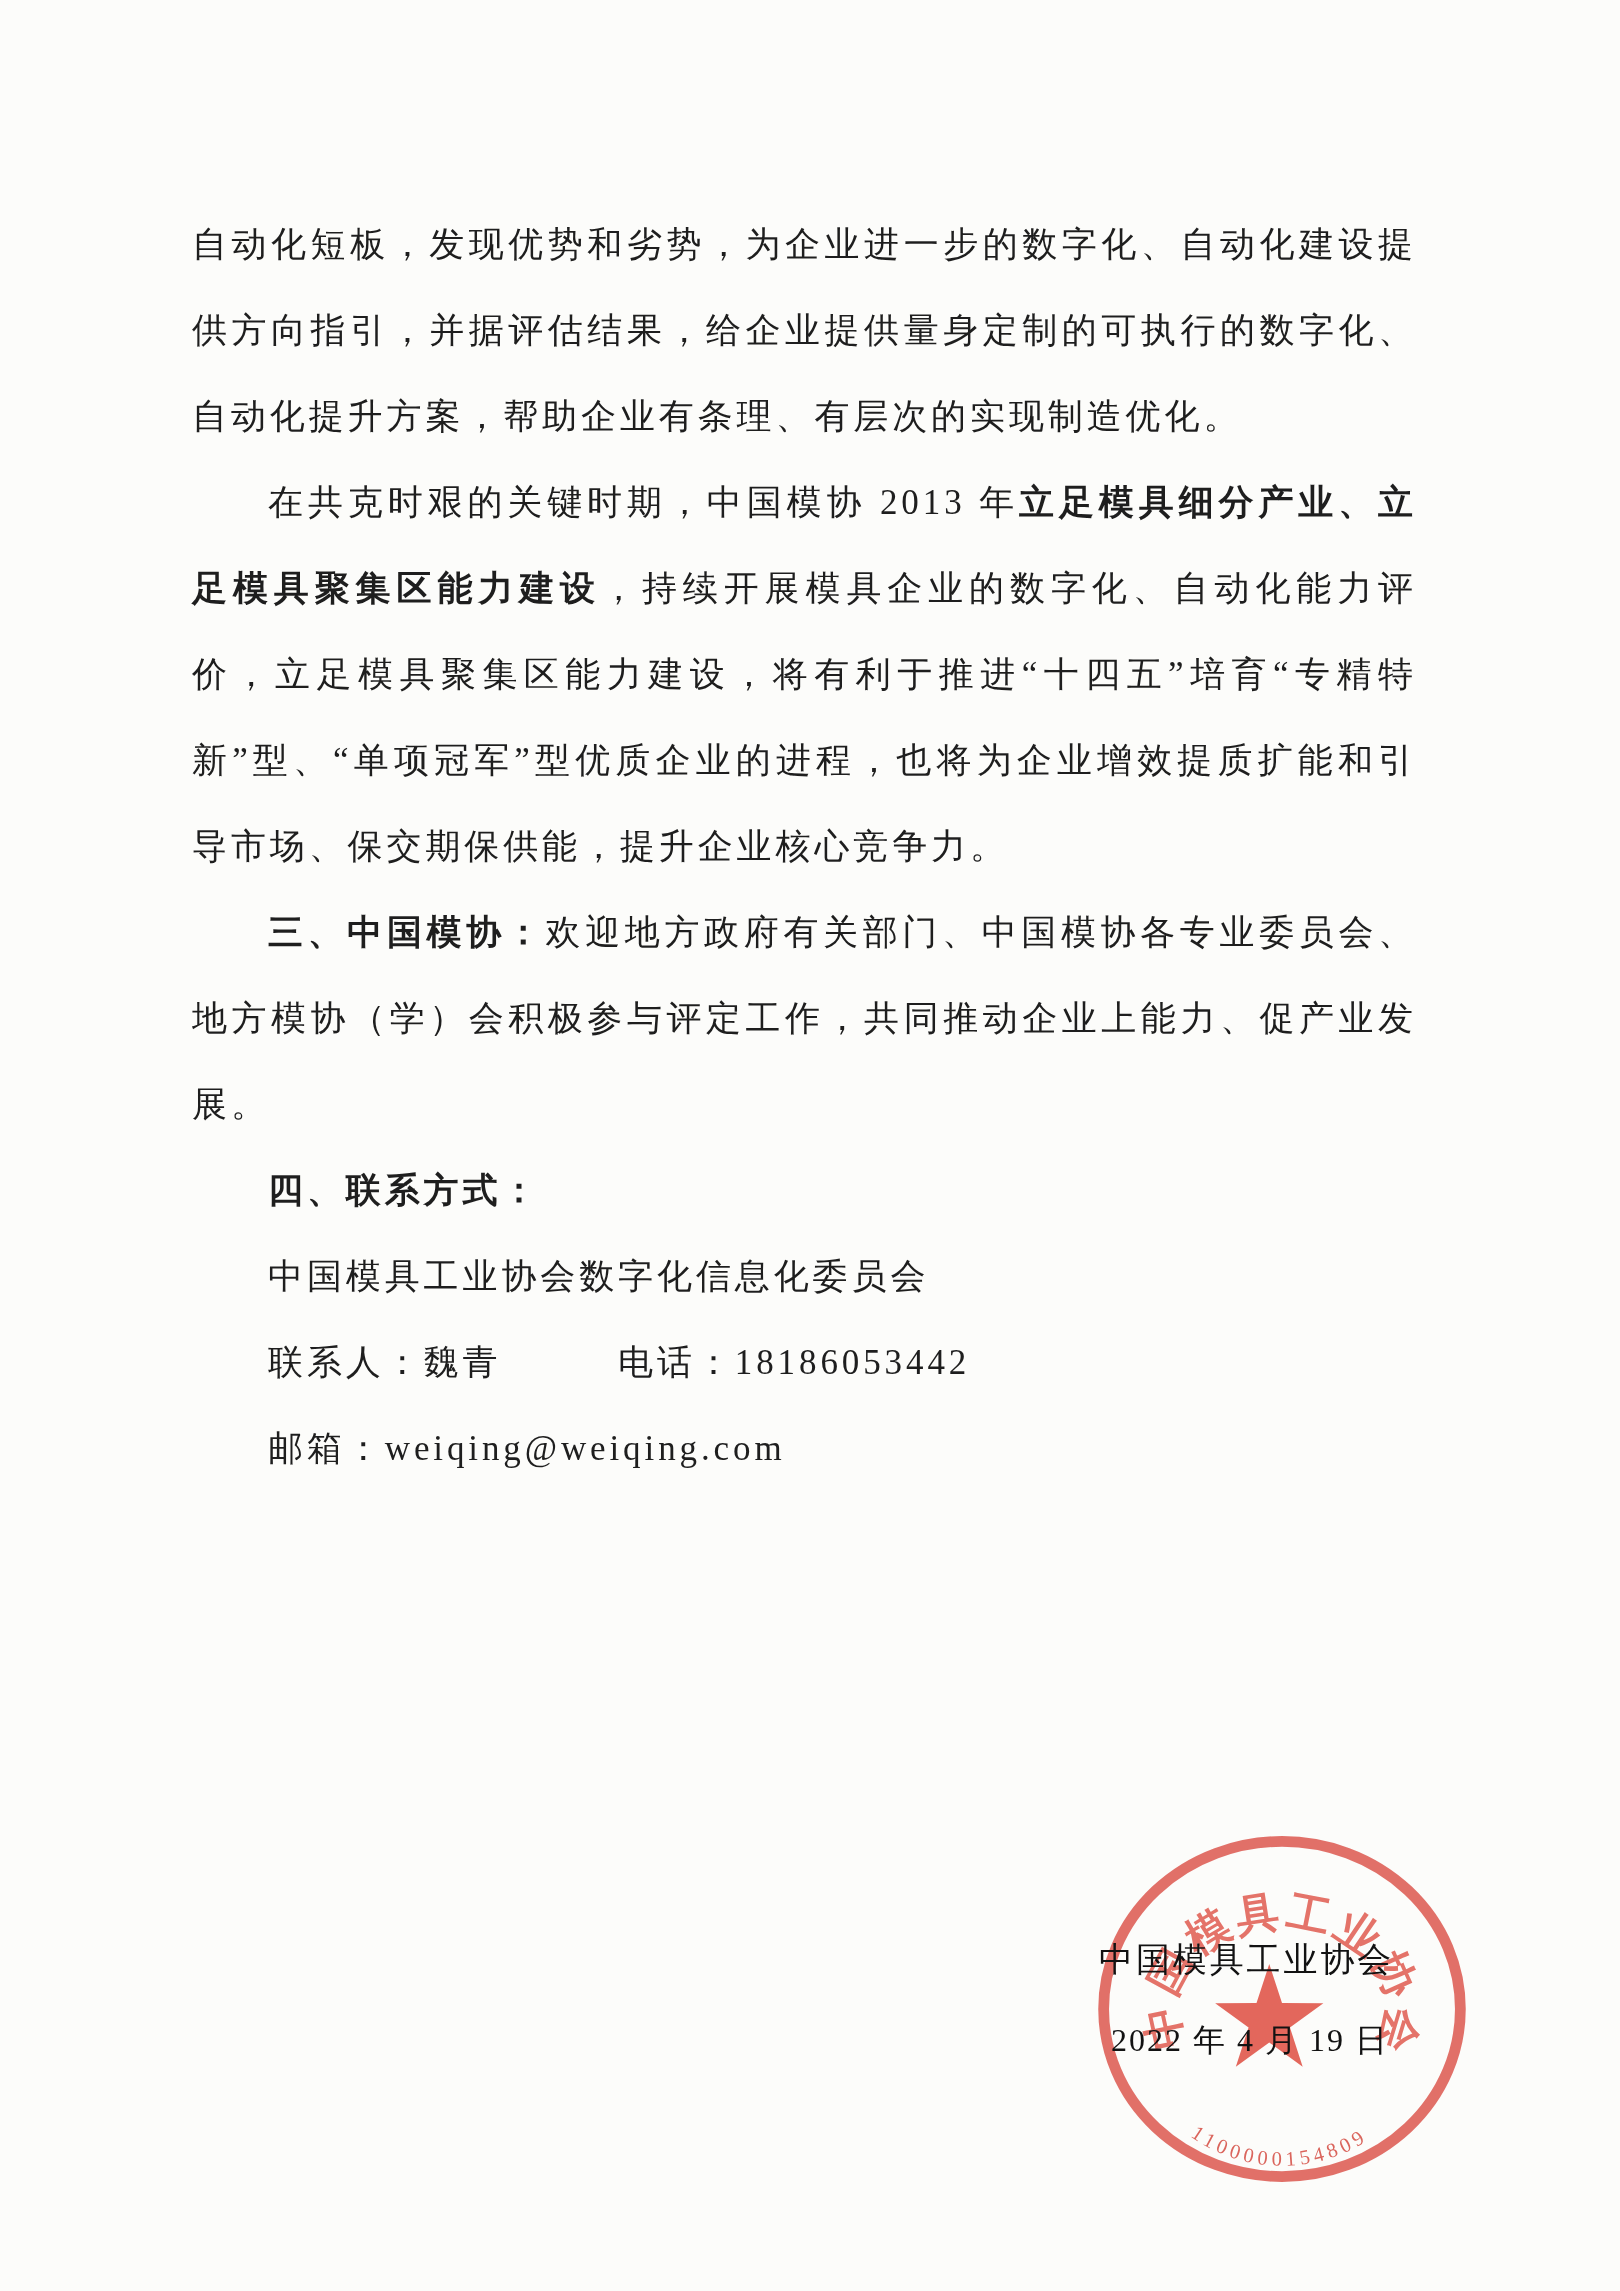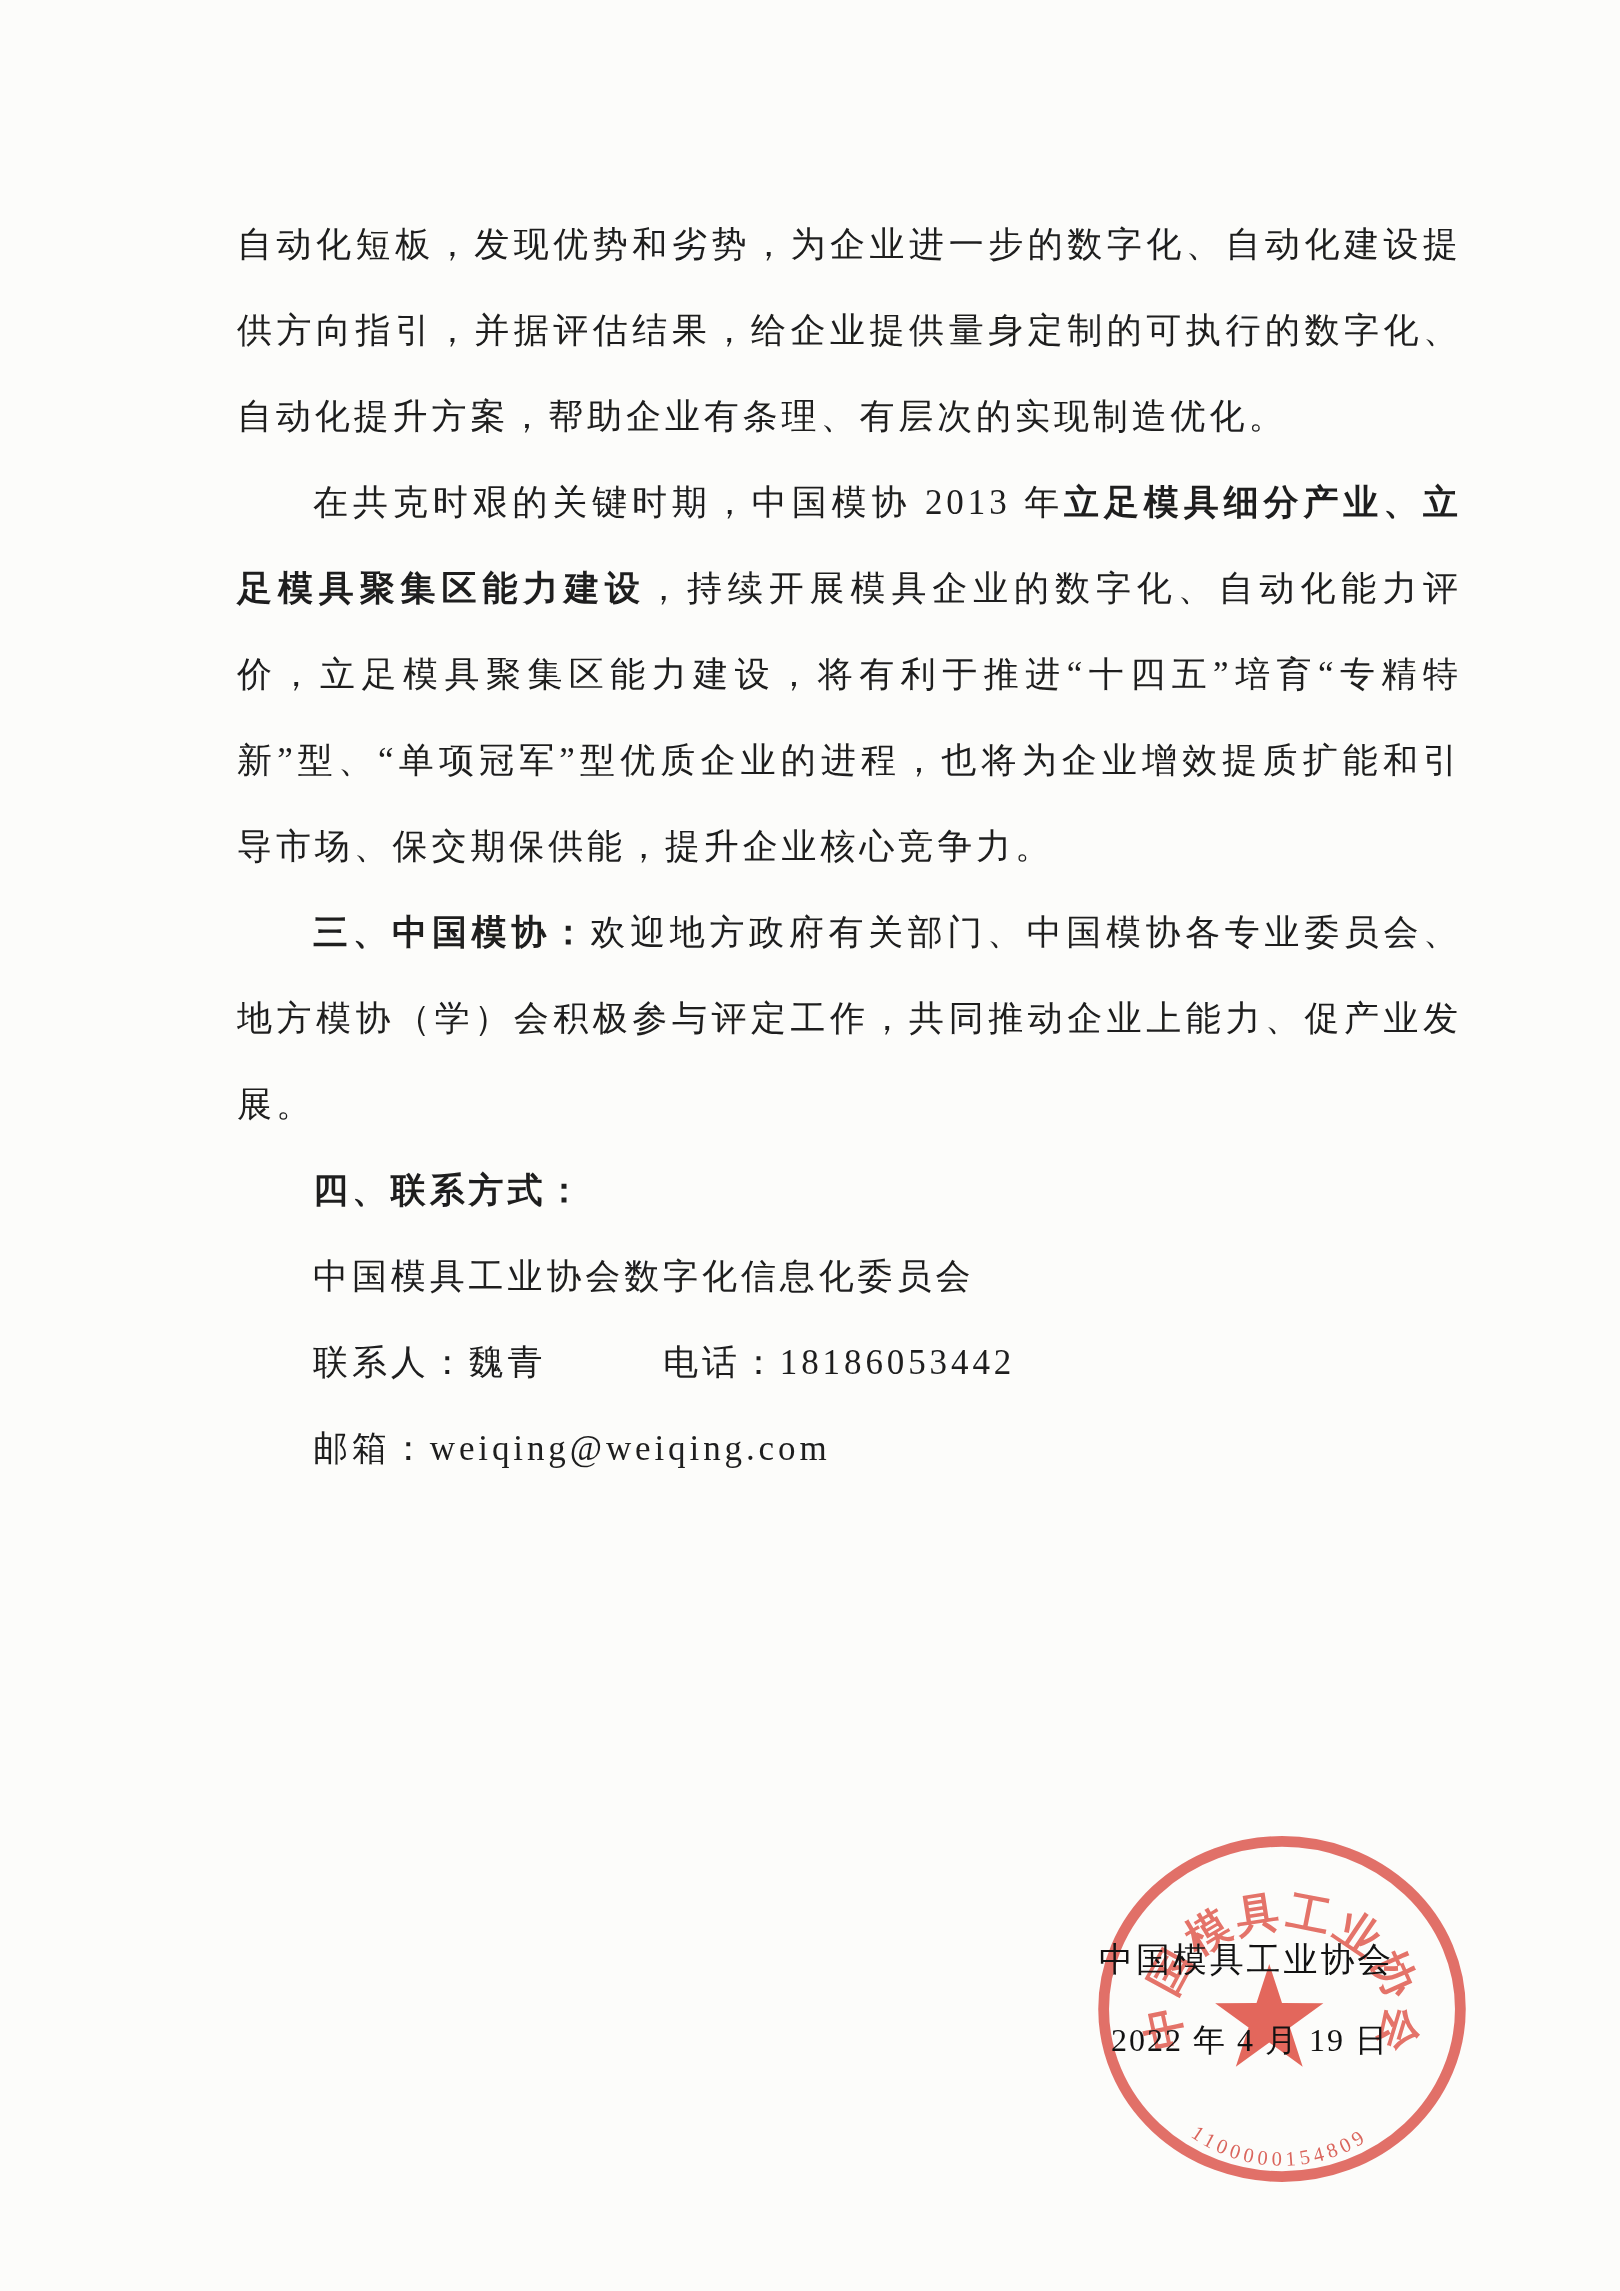--- a/index.html
+++ b/index.html
@@ -4,21 +4,21 @@
 <style>
   html,body{margin:0;padding:0;}
   body{
     width:1620px;height:2292px;position:relative;
     background:#fcfcfa;overflow:hidden;
     font-family:"Liberation Serif", serif;
   }
   .doc-body{
     position:absolute;left:192px;top:202px;width:1225px;
     font-size:35px;line-height:86px;letter-spacing:3.9px;
-    color:#1e1e1e;text-align:justify;margin-left:45px;
+    color:#1e1e1e;text-align:justify;
   }
   .doc-body p{margin:0;padding:0;}
   .doc-body p.indent{text-indent:76px;}
   .doc-body .b{font-weight:bold;}
   .seal-wrap{
     position:absolute;left:1086px;top:1813px;width:392px;height:392px;
     z-index:1;
   }
   .seal-wrap svg{display:block;width:392px;height:392px;}
   .stamp-issuer{

